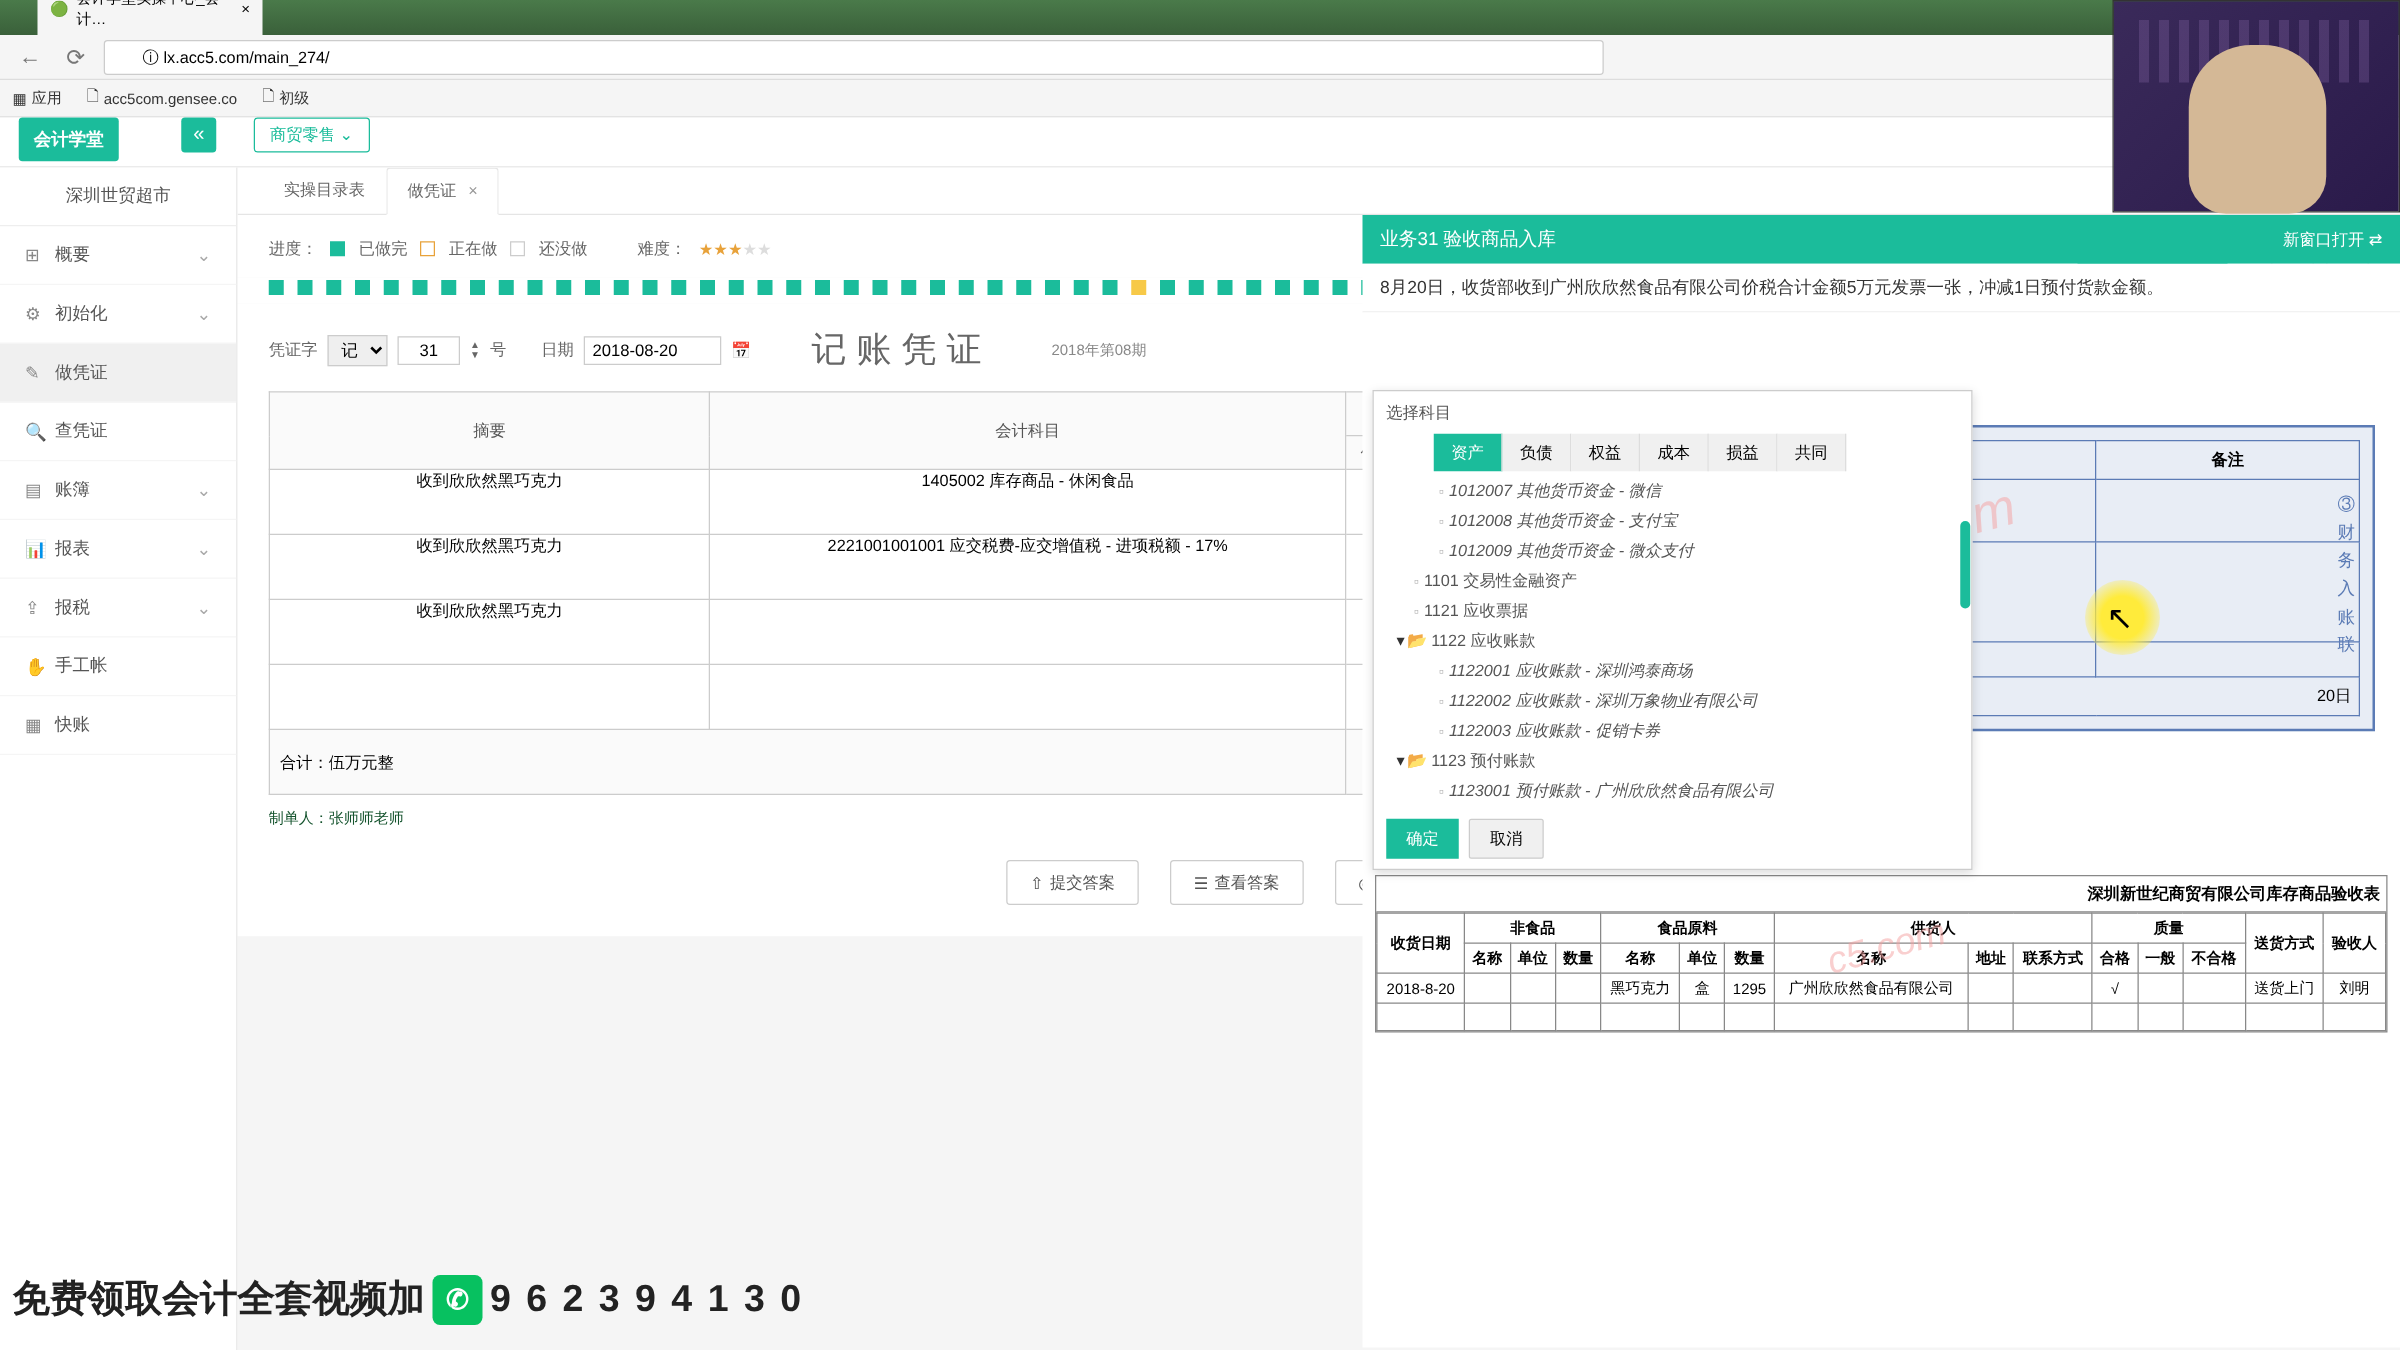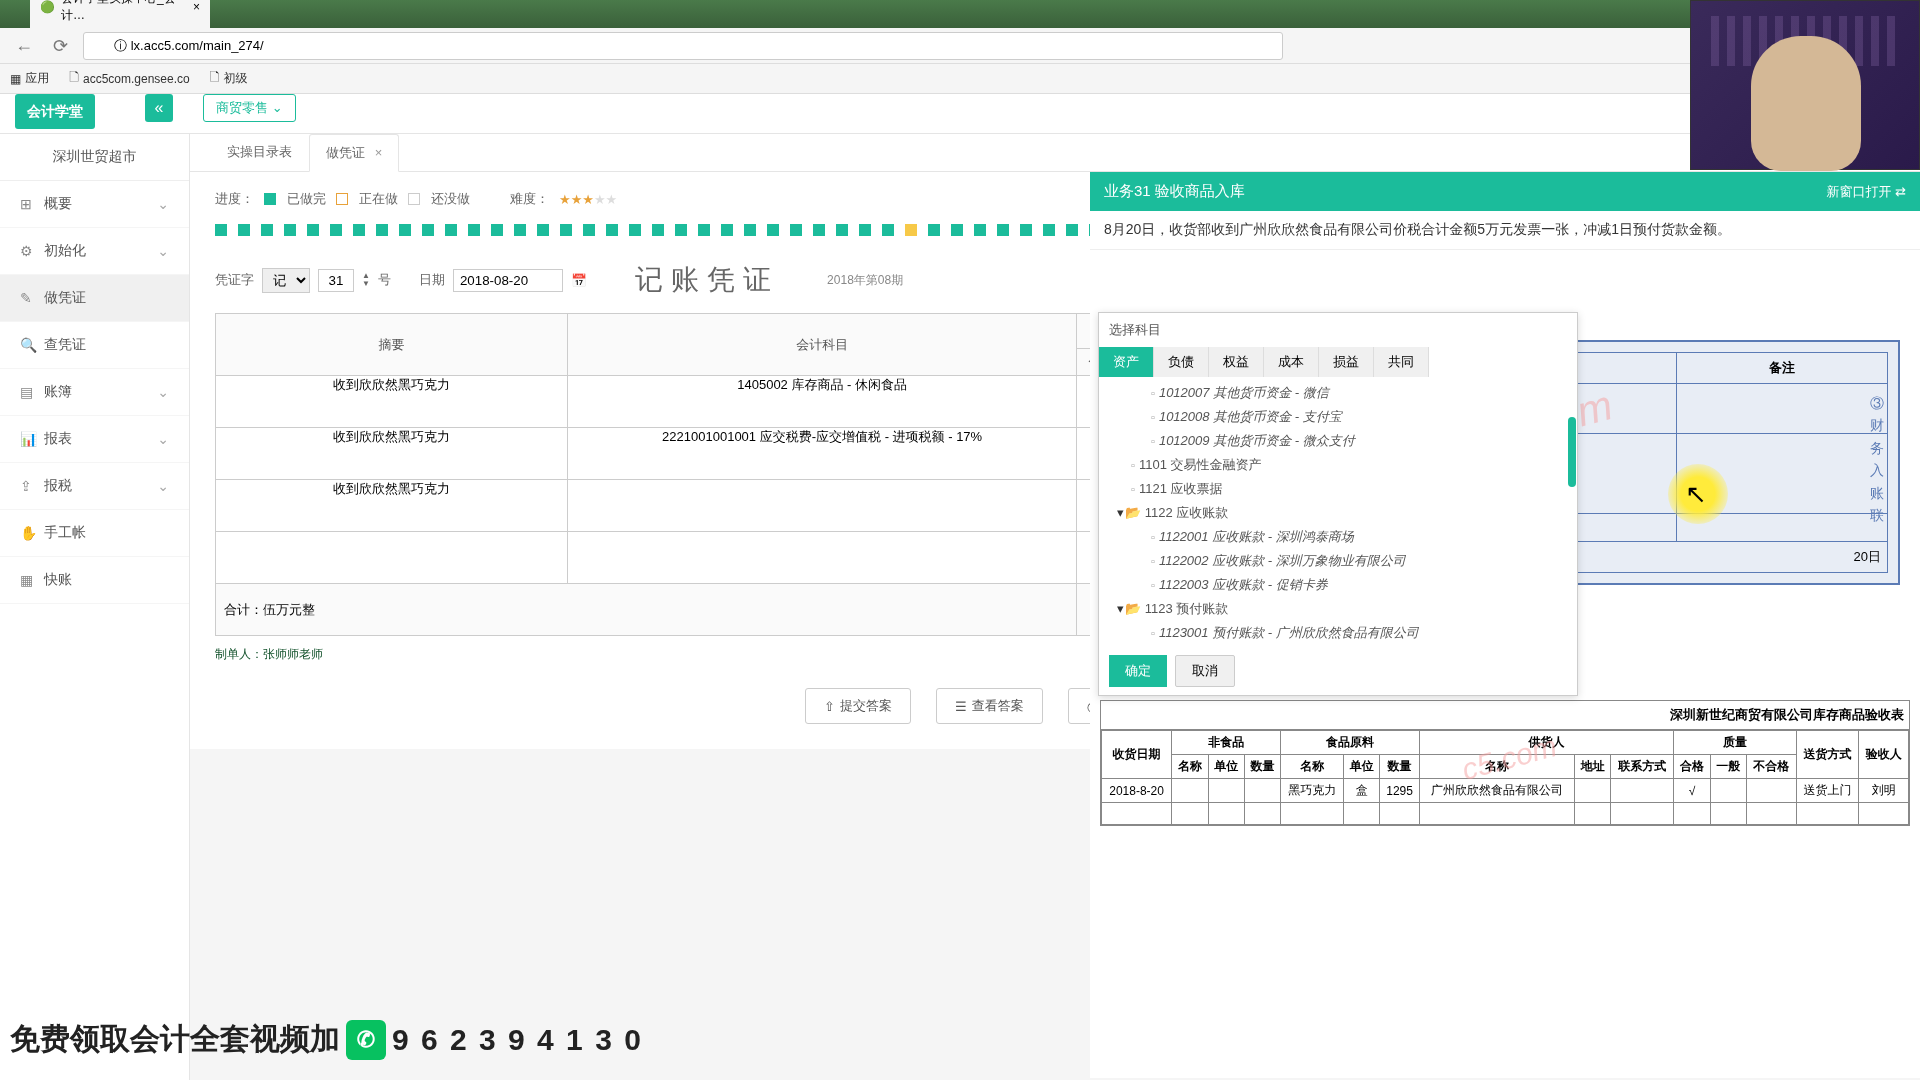--- a/index.html
+++ b/index.html
@@ -44,21 +44,21 @@
 .pb-yellow { background: #f7c948; }
 .pb-gray { background: #ccc; }
 .diff-star { color: #e8a23a; }
 .diff-star-gray { color: #ddd; }
 .fill-btn { background: #1bbc9b; color: #fff; padding: 8px 18px; border: none; border-radius: 3px; font-size: 14px; margin-left: auto; }
 .pager-btn { width: 34px; height: 34px; border: 1px solid #ddd; background: #fff; border-radius: 3px; display: inline-flex; align-items: center; justify-content: center; color: #888; }
 
 .voucher-body { background: #fff; margin: 0; padding: 10px 25px 20px; }
 .voucher-meta { display: flex; align-items: center; gap: 8px; font-size: 13px; color: #666; padding: 8px 0; }
 .meta-sel { border: 1px solid #ccc; padding: 3px 6px; }
-.meta-num { width: 36px; border: 1px solid #ccc; padding: 3px 6px; text-align: center; }
+.meta-num { width: 50px; border: 1px solid #ccc; padding: 3px 6px; text-align: center; }
 .voucher-title { font-size: 28px; font-family: KaiTi, serif; letter-spacing: 8px; text-align: center; margin: 0 40px; }
 .period { font-size: 12px; color: #888; }
 
 .ledger-table { width: 100%; border-collapse: collapse; margin-top: 6px; }
 .ledger-table th, .ledger-table td { border: 1px solid #ccc; font-size: 13px; text-align: center; padding: 0; }
 .ledger-table th { background: #fafafa; padding: 8px 4px; font-weight: normal; color: #555; }
 .summary-cell { text-align: left; padding: 6px 8px; width: 180px; vertical-align: top; height: 52px; }
 .subject-cell { text-align: left; padding: 6px 8px; width: 260px; vertical-align: top; }
 .digit-th { width: 19px; font-size: 11px; padding: 4px 0 !important; }
 .digit-td { width: 19px; font-size: 18px; font-family: monospace; height: 52px; }
@@ -70,21 +70,21 @@
 
 .ref-panel { position: absolute; top: 38px; right: 0; width: 830px; bottom: 0; }
 .ref-header { background: #1bbc9b; color: #fff; padding: 10px 14px; font-size: 15px; display: flex; align-items: center; }
 .ref-open { margin-left: auto; font-size: 13px; }
 .ref-desc { background: #fff; padding: 10px 14px; font-size: 14px; color: #333; border-bottom: 1px solid #eee; }
 .ref-canvas { background: #fff; padding: 10px; height: calc(100% - 80px); overflow: auto; position: relative; }
 
 
 .picker { position: absolute; left: 8px; top: 62px; width: 480px; background: #fff; border: 1px solid #ccc; z-index: 10; box-shadow: 0 2px 8px rgba(0,0,0,0.15); }
 .picker-title { padding: 8px 10px; font-size: 13px; color: #555; }
-.picker-tabs { display: flex; }
+.picker-tabs { display: flex; padding-left: 48px; }
 .ptab { padding: 6px 14px; font-size: 13px; background: #f0f0f0; border-right: 1px solid #ddd; cursor: pointer; }
 .ptab.active { background: #1bbc9b; color: #fff; }
 .picker-tree { height: 270px; overflow-y: auto; font-size: 13px; padding: 4px 10px; position: relative; }
 .tree-item { padding: 3px 0 3px 22px; color: #555; cursor: pointer; white-space: nowrap; }
 .tree-item.lv2 { padding-left: 42px; font-style: italic; }
 .tree-folder { padding: 3px 0 3px 8px; color: #555; }
 .tree-exp { color: #333; margin-right: 2px; }
 .folder-icon { color: #f7c948; margin-right: 3px; }
 .file-icon { color: #aaa; margin-right: 4px; font-size: 11px; }
 .picker-actions { padding: 8px 10px; display: flex; gap: 8px; }

